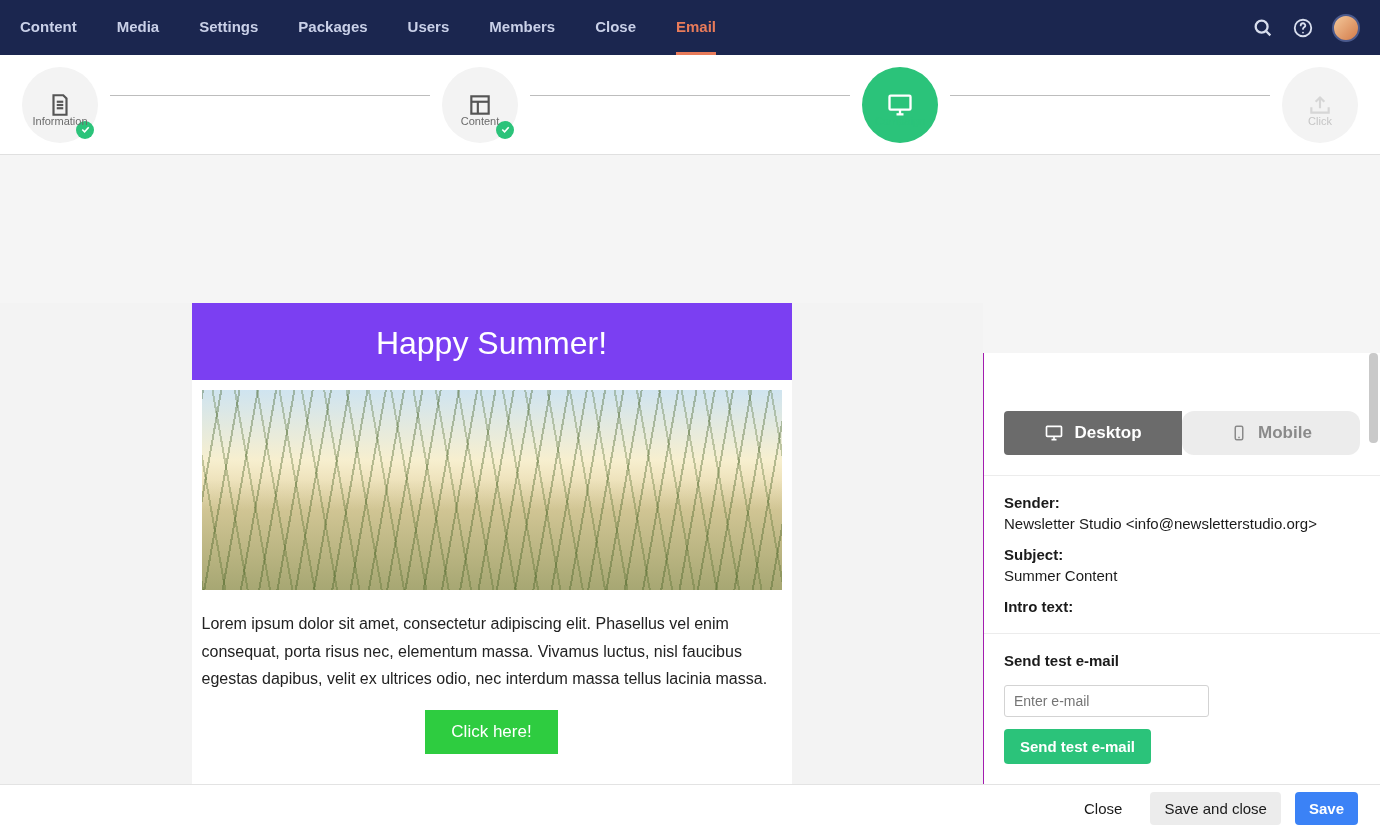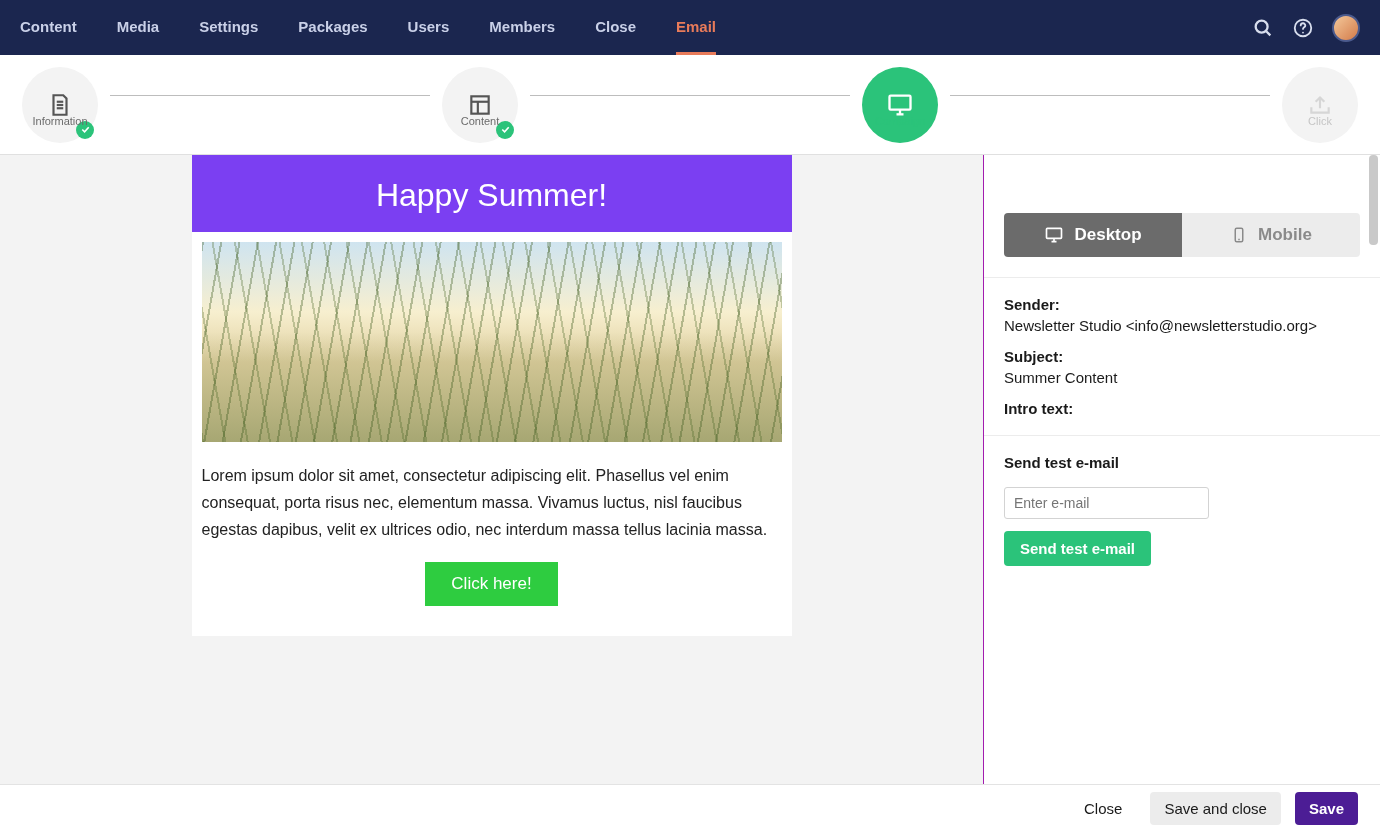--- a/index.html
+++ b/index.html
@@ -20,21 +20,21 @@
   .step-circle { width: 76px; height: 76px; border-radius: 50%; background: #f3f3f3; display: flex; align-items: center; justify-content: center; color: #555; position: relative; }
   .step-circle.active { background: #2bc37a; color: #fff; }
   .step-circle.disabled { background: #f3f3f3; color: #d6d6d6; }
   .step-label { font-size: 11px; color: #6b6b6b; position: absolute; bottom: 16px; width: 100%; text-align: center; }
   .step-circle.active + .step-label,
   .step.active .step-label { color: #2bc37a; }
   .step .badge { position: absolute; right: 4px; bottom: 4px; width: 18px; height: 18px; border-radius: 50%; background: #2bc37a; display: flex; align-items: center; justify-content: center; }
   .step-line { flex: 1; height: 1px; background: #bdbdbd; margin-top: -18px; }
 
   
-  .main { display: flex; height: calc(832px - 55px - 100px - 48px); }
+  .main { display: flex; height: calc(832px - 55px - 100px - 48px); align-items: flex-end; }
   .preview-col { flex: 1; background: #f3f3f3; overflow: auto; position: relative; }
   .preview-card { width: 600px; margin: 0 auto; background: #fff; }
   .preview-header { background: #7b3ff2; color: #fff; text-align: center; padding: 22px 10px 18px; font-size: 32px; font-weight: 500; }
   .preview-img { width: 580px; height: 200px; margin: 10px 10px 0; background: linear-gradient(to bottom,#cfe4f0 0%,#f7efcf 35%,#e0d0a0 60%), radial-gradient(circle at 55% 30%, rgba(255,255,240,0.95), rgba(255,255,240,0) 35%); position: relative; overflow:hidden; }
   .preview-img::after { content:""; position:absolute; inset:0; background:
      repeating-linear-gradient( 100deg, rgba(60,90,30,0.35) 0 2px, transparent 2px 18px),
      repeating-linear-gradient( 80deg, rgba(70,100,35,0.3) 0 2px, transparent 2px 22px),
      linear-gradient(to top, rgba(60,90,30,0.35), transparent 55%);
   }
   .preview-body { padding: 20px 10px 30px; font-size: 16px; line-height: 1.7; color: #222; }
@@ -42,34 +42,34 @@
   .preview-cta { display: block; margin: 10px auto 0; background: #2ecc40; color: #fff; border: none; padding: 12px 26px; font-size: 17px; cursor: pointer; }
 
   
   .side { width: 397px; background: #fff; border-left: 1px solid #a21caf; overflow: auto; position: relative; padding-bottom: 20px; }
   .scroll-thumb { position: absolute; right: 0; top: 0; width: 13px; bottom: 0; background: transparent; }
   .scroll-thumb::before { content:""; position:absolute; right:2px; top:0; width:9px; height:90px; background:#c9c9c9; border-radius:4px; }
 
   .device-toggle { display: flex; margin: 58px 20px 20px; border-radius: 4px; overflow: hidden; }
   .device-btn { flex: 1; display: flex; gap: 10px; align-items: center; justify-content: center; padding: 12px 0; font-size: 17px; font-weight: 600; cursor: pointer; }
   .device-btn.active { background: #6b6b6b; color: #fff; }
-  .device-btn.inactive { background: #ececec; color: #8a8a8a; }
+  .device-btn.inactive { background: #ececec; color: #8a8a8a; border-radius: 12px; }
   .side hr.full { border: none; border-top: 1px solid #ececec; margin: 18px 0; }
 
   .side-section { padding: 0 20px; }
   .side-label { font-weight: 700; font-size: 15px; margin-top: 6px; margin-bottom: 4px; color:#1a1a1a;}
   .side-val { font-size: 15px; color: #1a1a1a; margin-bottom: 14px; }
   .side-input { width: 205px; padding: 7px 9px; border: 1px solid #d3d3d3; border-radius: 3px; font-size: 14px; margin: 6px 0 12px; }
   .side-send { background: #2bc37a; color: #fff; border: none; padding: 9px 16px; border-radius: 4px; font-size: 15px; font-weight: 700; cursor: pointer; }
 
   
   .footer { position: absolute; bottom: 0; left: 0; right: 0; height: 48px; background: #fff; border-top: 1px solid #e3e3e3; display: flex; align-items: center; justify-content: flex-end; padding: 0 22px; gap: 14px; }
   .footer .btn { font-size: 15px; padding: 8px 14px; border-radius: 4px; cursor: pointer; border: none; background: transparent; color: #1a1a1a; font-weight: 500;}
   .footer .btn.muted { background: #ececec; }
-  .footer .btn.primary { background: #4c1d95; color: #fff; font-weight: 700; }
+  .footer .btn.primary { background: #3b82f6; color: #fff; font-weight: 700; }
 
   svg { display: block; }
 </style>
 </head>
 <body>
 
 <div class="topnav">
   <div class="tabs">
     <div class="tab">Content</div>
     <div class="tab">Media</div>

